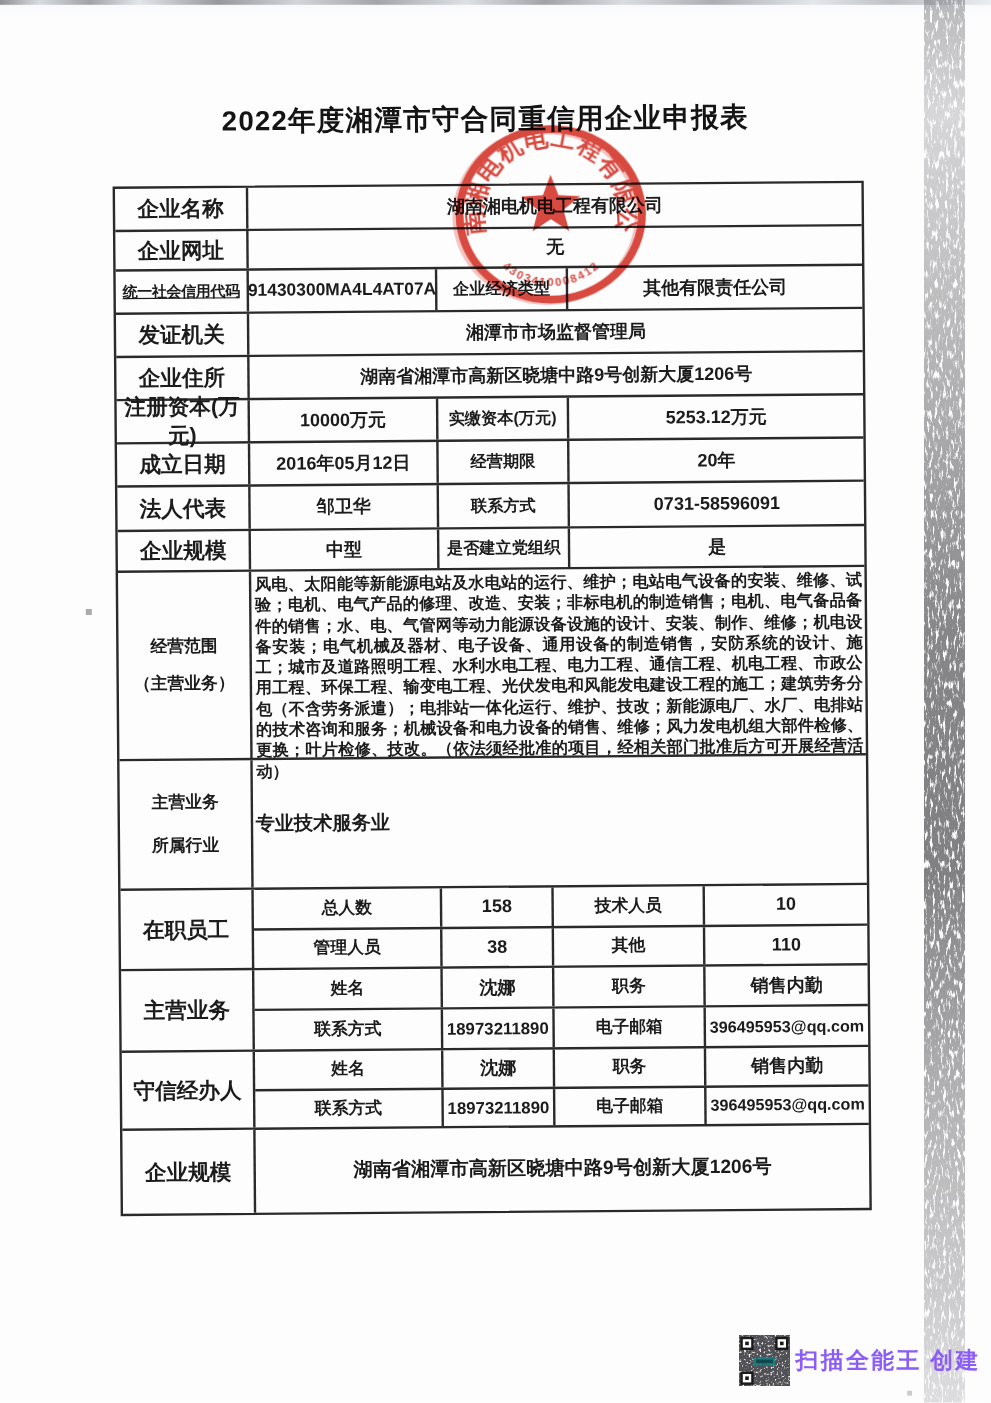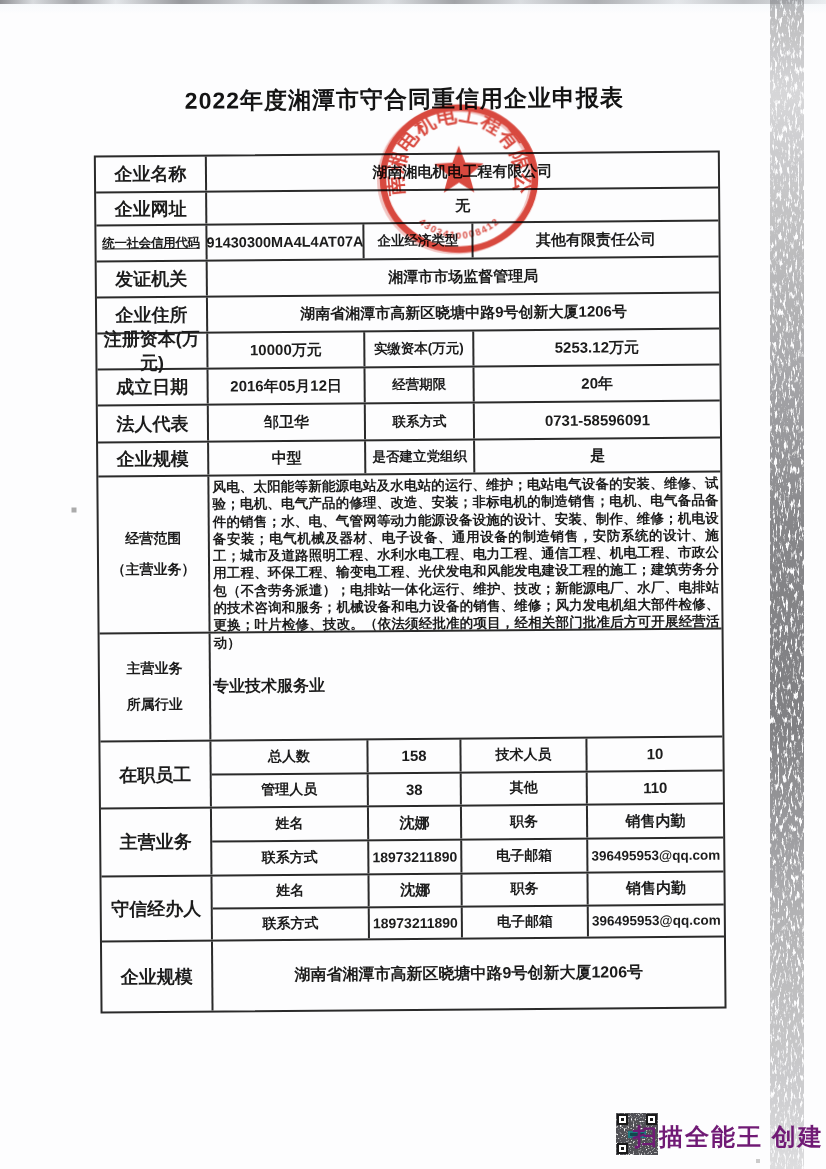--- a/index.html
+++ b/index.html
@@ -49,22 +49,22 @@
       rgba(35,35,40,.6) 22%,rgba(90,90,95,.3) 30%,rgba(45,45,50,.55) 38%,rgba(120,120,125,.25) 47%,
       rgba(40,40,45,.55) 55%,rgba(100,100,105,.25) 63%,rgba(50,50,55,.5) 72%,rgba(130,130,135,.2) 82%,
       rgba(60,60,65,.4) 90%,rgba(150,150,155,.15) 100%);}
   .noise-strip{position:absolute;left:762px;top:0;}
   .specks{position:absolute;left:0;top:0;width:2px;height:2px;background:transparent;
     box-shadow:73px 509px 0 1.5px rgba(70,70,70,.45),
                699px 586px 0 1px rgba(90,90,90,.4),
                757px 1160px 0 1px rgba(110,110,110,.35);}
   
   .qr{position:absolute;left:615px;top:1112px;}
-  .scan-caption{position:absolute;left:633px;top:1121px;font-size:24px;font-weight:600;
-    letter-spacing:2px;color:#701a75;}
+  .scan-caption{position:absolute;left:663px;top:1121px;font-size:19px;font-weight:600;
+    letter-spacing:2px;color:#8b5cf6;}
 </style>
 </head>
 <body>
 
 <div class="content">
 
   <div class="title">2022年度湘潭市守合同重信用企业申报表</div>
 
   <div class="tbl">
 

